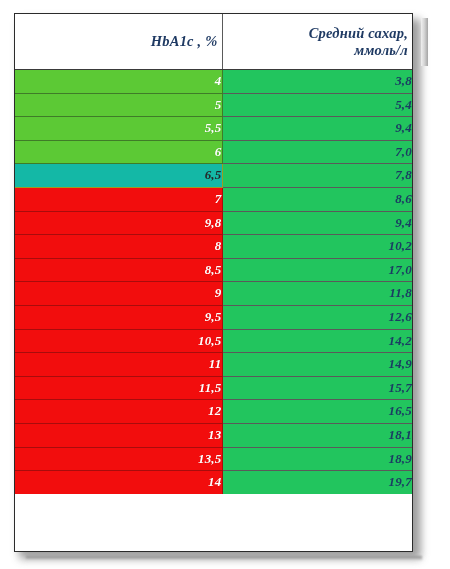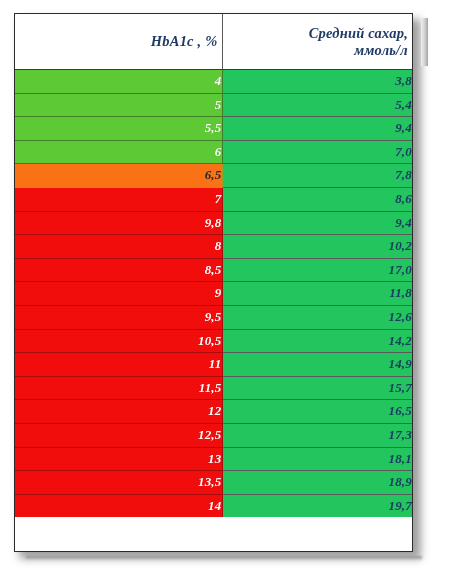--- a/index.html
+++ b/index.html
@@ -87,21 +87,21 @@
     height: 22.6px;
     line-height: 22.6px;
     font-size: 13px;
   }
 
   td.cell-level {
     color: #ffffff;
     text-shadow: 0 0 1px rgba(0,0,0,.18);
   }
   td.cell-level.lvl-green  { background: #5cc935; border-color: #3f7c28; }
-  td.cell-level.lvl-yellow { background: #f97316; color: #24292b; border-color: #9c9c22; text-shadow: none; }
+  td.cell-level.lvl-yellow { background: #14b8a6; color: #24292b; border-color: #9c9c22; text-shadow: none; }
   td.cell-level.lvl-red    { background: #f20d0d; border-color: #a80c0c; }
 
   td.cell-sugar {
     background: #22c55e;
     color: #1b3c63;
   }
 
   tbody tr td:first-child { border-left: none; }
   tbody tr td:last-child  { border-right: none; }
   tbody tr:last-child td  { border-bottom: none; }
@@ -201,24 +201,20 @@
           </tr>
           <tr>
             <td class="cell-level lvl-red">11,5</td>
             <td class="cell-sugar">15,7</td>
           </tr>
           <tr>
             <td class="cell-level lvl-red">12</td>
             <td class="cell-sugar">16,5</td>
           </tr>
           <tr>
-            <td class="cell-level lvl-red">12,5</td>
-            <td class="cell-sugar">17,3</td>
-          </tr>
-          <tr>
             <td class="cell-level lvl-red">13</td>
             <td class="cell-sugar">18,1</td>
           </tr>
           <tr>
             <td class="cell-level lvl-red">13,5</td>
             <td class="cell-sugar">18,9</td>
           </tr>
           <tr>
             <td class="cell-level lvl-red">14</td>
             <td class="cell-sugar">19,7</td>

